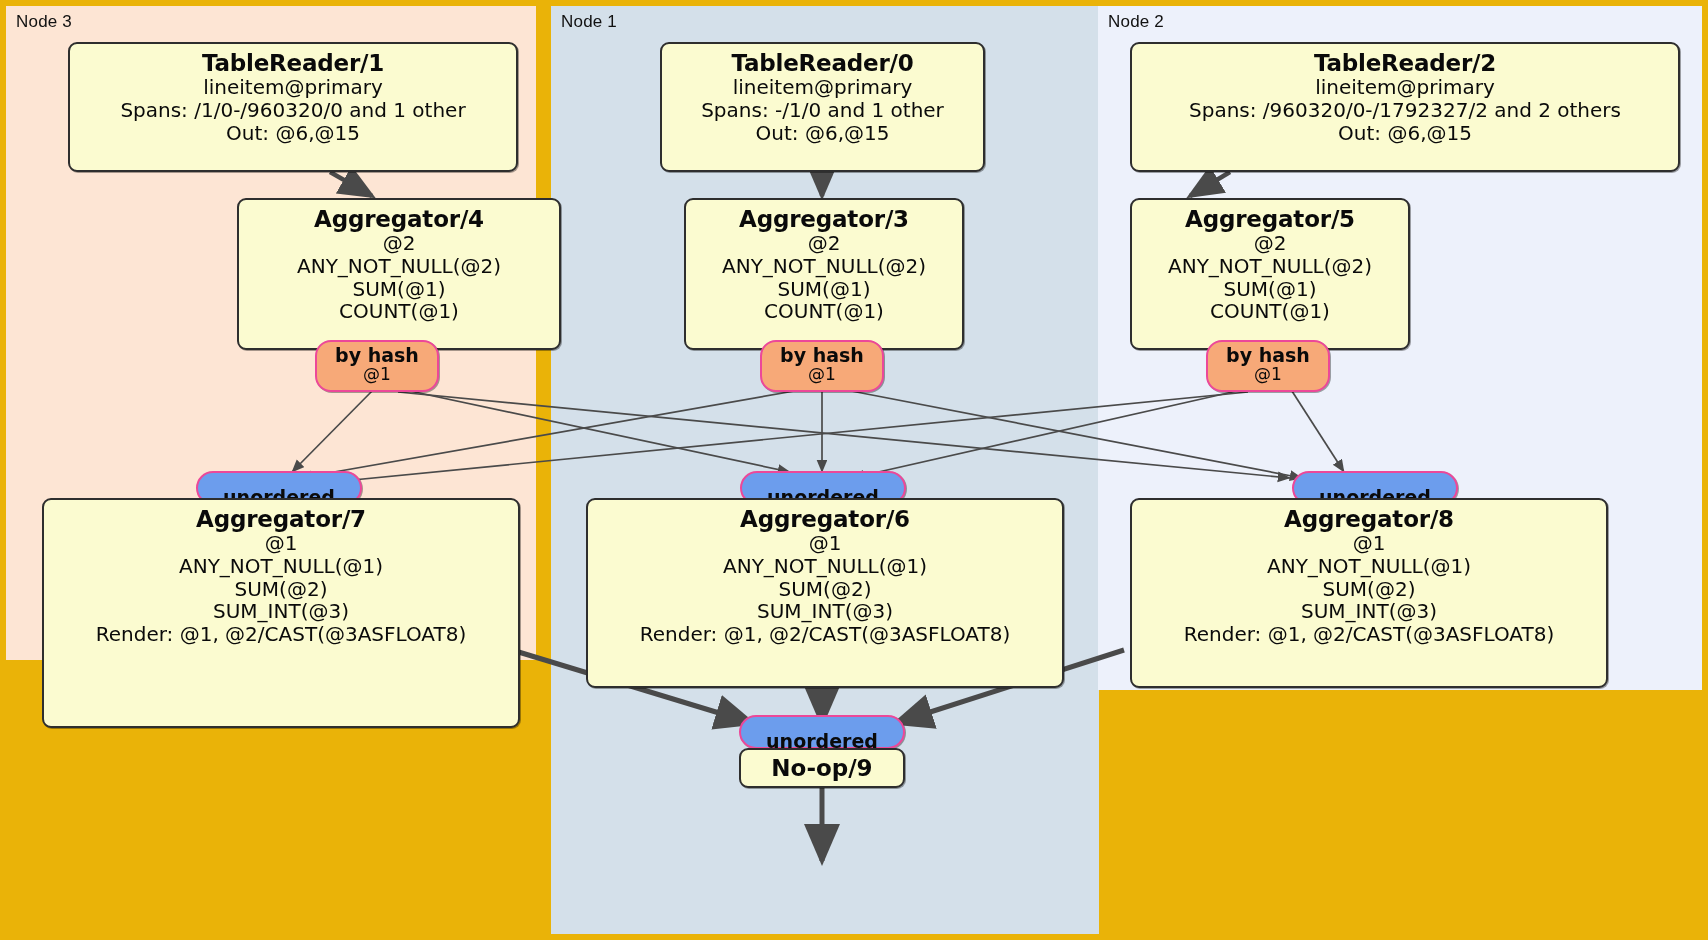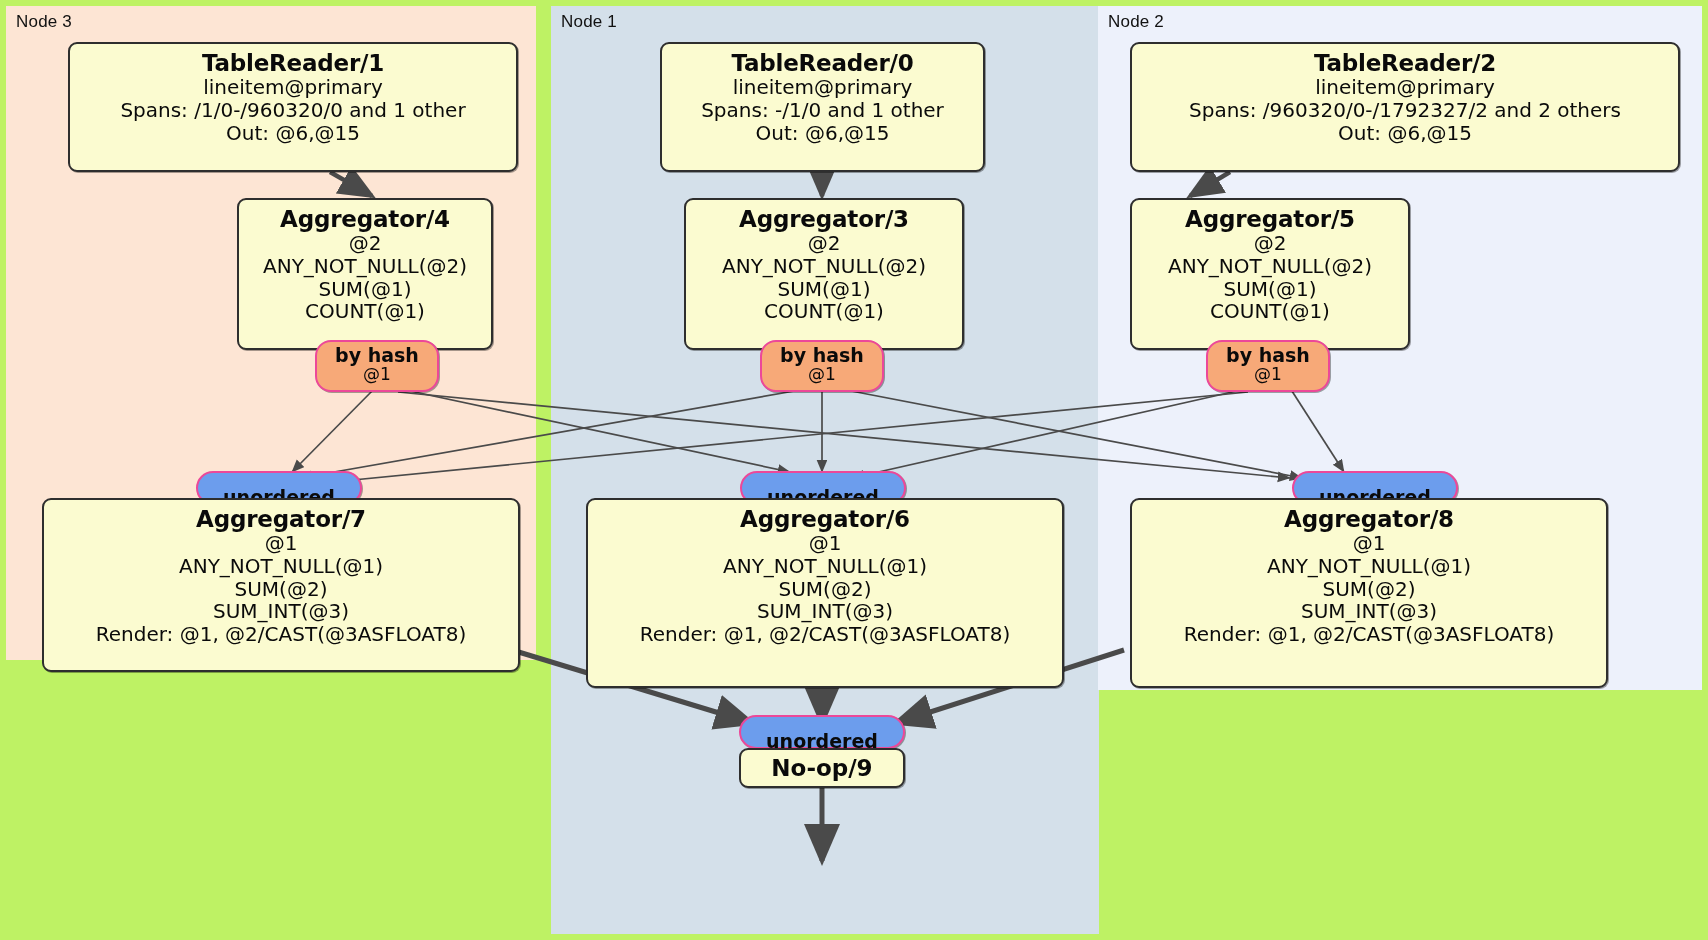--- a/index.html
+++ b/index.html
@@ -1,17 +1,17 @@
 <!DOCTYPE html>
 <html><head>
 <meta charset="utf-8">
 <style>
   html,body{margin:0;padding:0;background:#ffffff;}
   body{width:1708px;height:940px;font-family:"DejaVu Sans",sans-serif;}
-  #stage{position:relative;width:1708px;height:940px;overflow:hidden;background:#bef264;}
+  #stage{position:relative;width:1708px;height:940px;overflow:hidden;background:#eab308;}
 
   .node-panel{position:absolute;box-sizing:border-box;}
   .node-label{position:absolute;left:10px;top:6px;font-size:17px;color:#111;
               font-family:"Liberation Sans",sans-serif;letter-spacing:.2px;}
 
   #panel-node3{left:6px;top:6px;width:530px;height:654px;background:#fde5d4;}
   #panel-node1{left:551px;top:6px;width:548px;height:928px;background:#d4e0ea;}
   #panel-node2{left:1098px;top:6px;width:604px;height:684px;background:#edf1fb;}
 
   svg#edges{position:absolute;left:0;top:0;width:1708px;height:940px;pointer-events:none;}
@@ -98,21 +98,21 @@
     <div class="ln">Out: @6,@15</div>
   </div>
 
   <div class="box" id="tr2" style="left:1130px;top:42px;width:550px;height:130px;">
     <div class="ttl">TableReader/2</div>
     <div class="ln">lineitem@primary</div>
     <div class="ln">Spans: /960320/0-/1792327/2 and 2 others</div>
     <div class="ln">Out: @6,@15</div>
   </div>
 
-  <div class="box" id="agg4" style="left:237px;top:198px;width:256px;height:152px;">
+  <div class="box" id="agg4" style="left:237px;top:198px;width:324px;height:152px;">
     <div class="ttl">Aggregator/4</div>
     <div class="ln">@2</div>
     <div class="ln">ANY_NOT_NULL(@2)</div>
     <div class="ln">SUM(@1)</div>
     <div class="ln">COUNT(@1)</div>
   </div>
 
   <div class="box" id="agg3" style="left:684px;top:198px;width:280px;height:152px;">
     <div class="ttl">Aggregator/3</div>
     <div class="ln">@2</div>
@@ -145,21 +145,21 @@
   <div class="pill pill-unordered" style="left:196px;top:471px;width:166px;height:34px;">
     <div class="p1">unordered</div>
   </div>
   <div class="pill pill-unordered" style="left:740px;top:471px;width:166px;height:34px;">
     <div class="p1">unordered</div>
   </div>
   <div class="pill pill-unordered" style="left:1292px;top:471px;width:166px;height:34px;">
     <div class="p1">unordered</div>
   </div>
 
-  <div class="box" id="agg7" style="left:42px;top:498px;width:478px;height:174px;">
+  <div class="box" id="agg7" style="left:42px;top:498px;width:478px;height:230px;">
     <div class="ttl">Aggregator/7</div>
     <div class="ln">@1</div>
     <div class="ln">ANY_NOT_NULL(@1)</div>
     <div class="ln">SUM(@2)</div>
     <div class="ln">SUM_INT(@3)</div>
     <div class="ln">Render: @1, @2/CAST(@3ASFLOAT8)</div>
   </div>
 
   <div class="box" id="agg6" style="left:586px;top:498px;width:478px;height:190px;">
     <div class="ttl">Aggregator/6</div>

